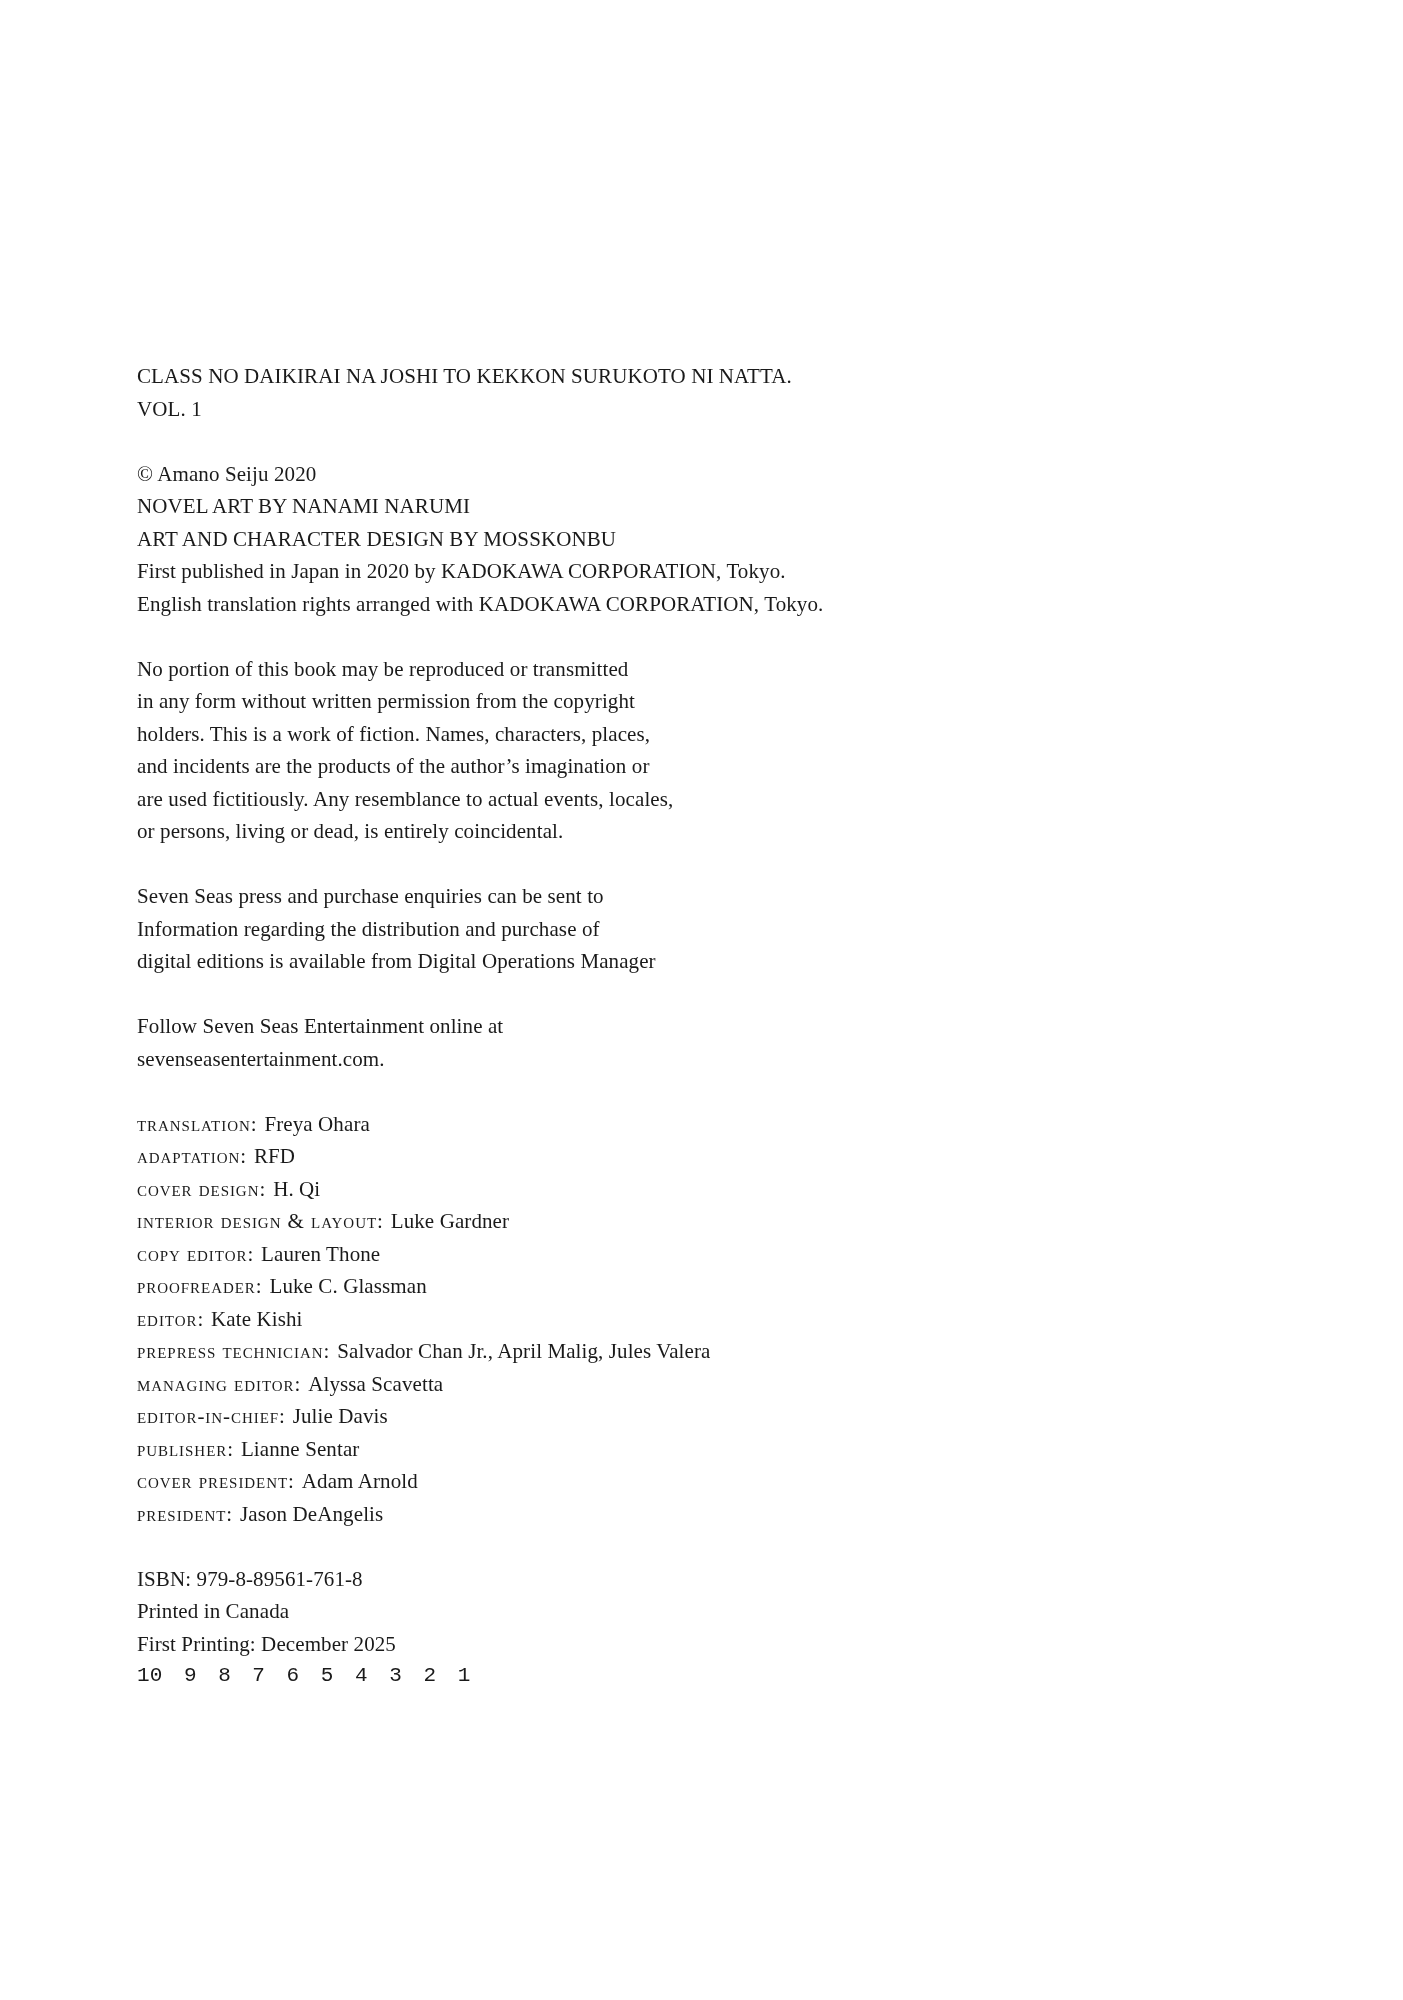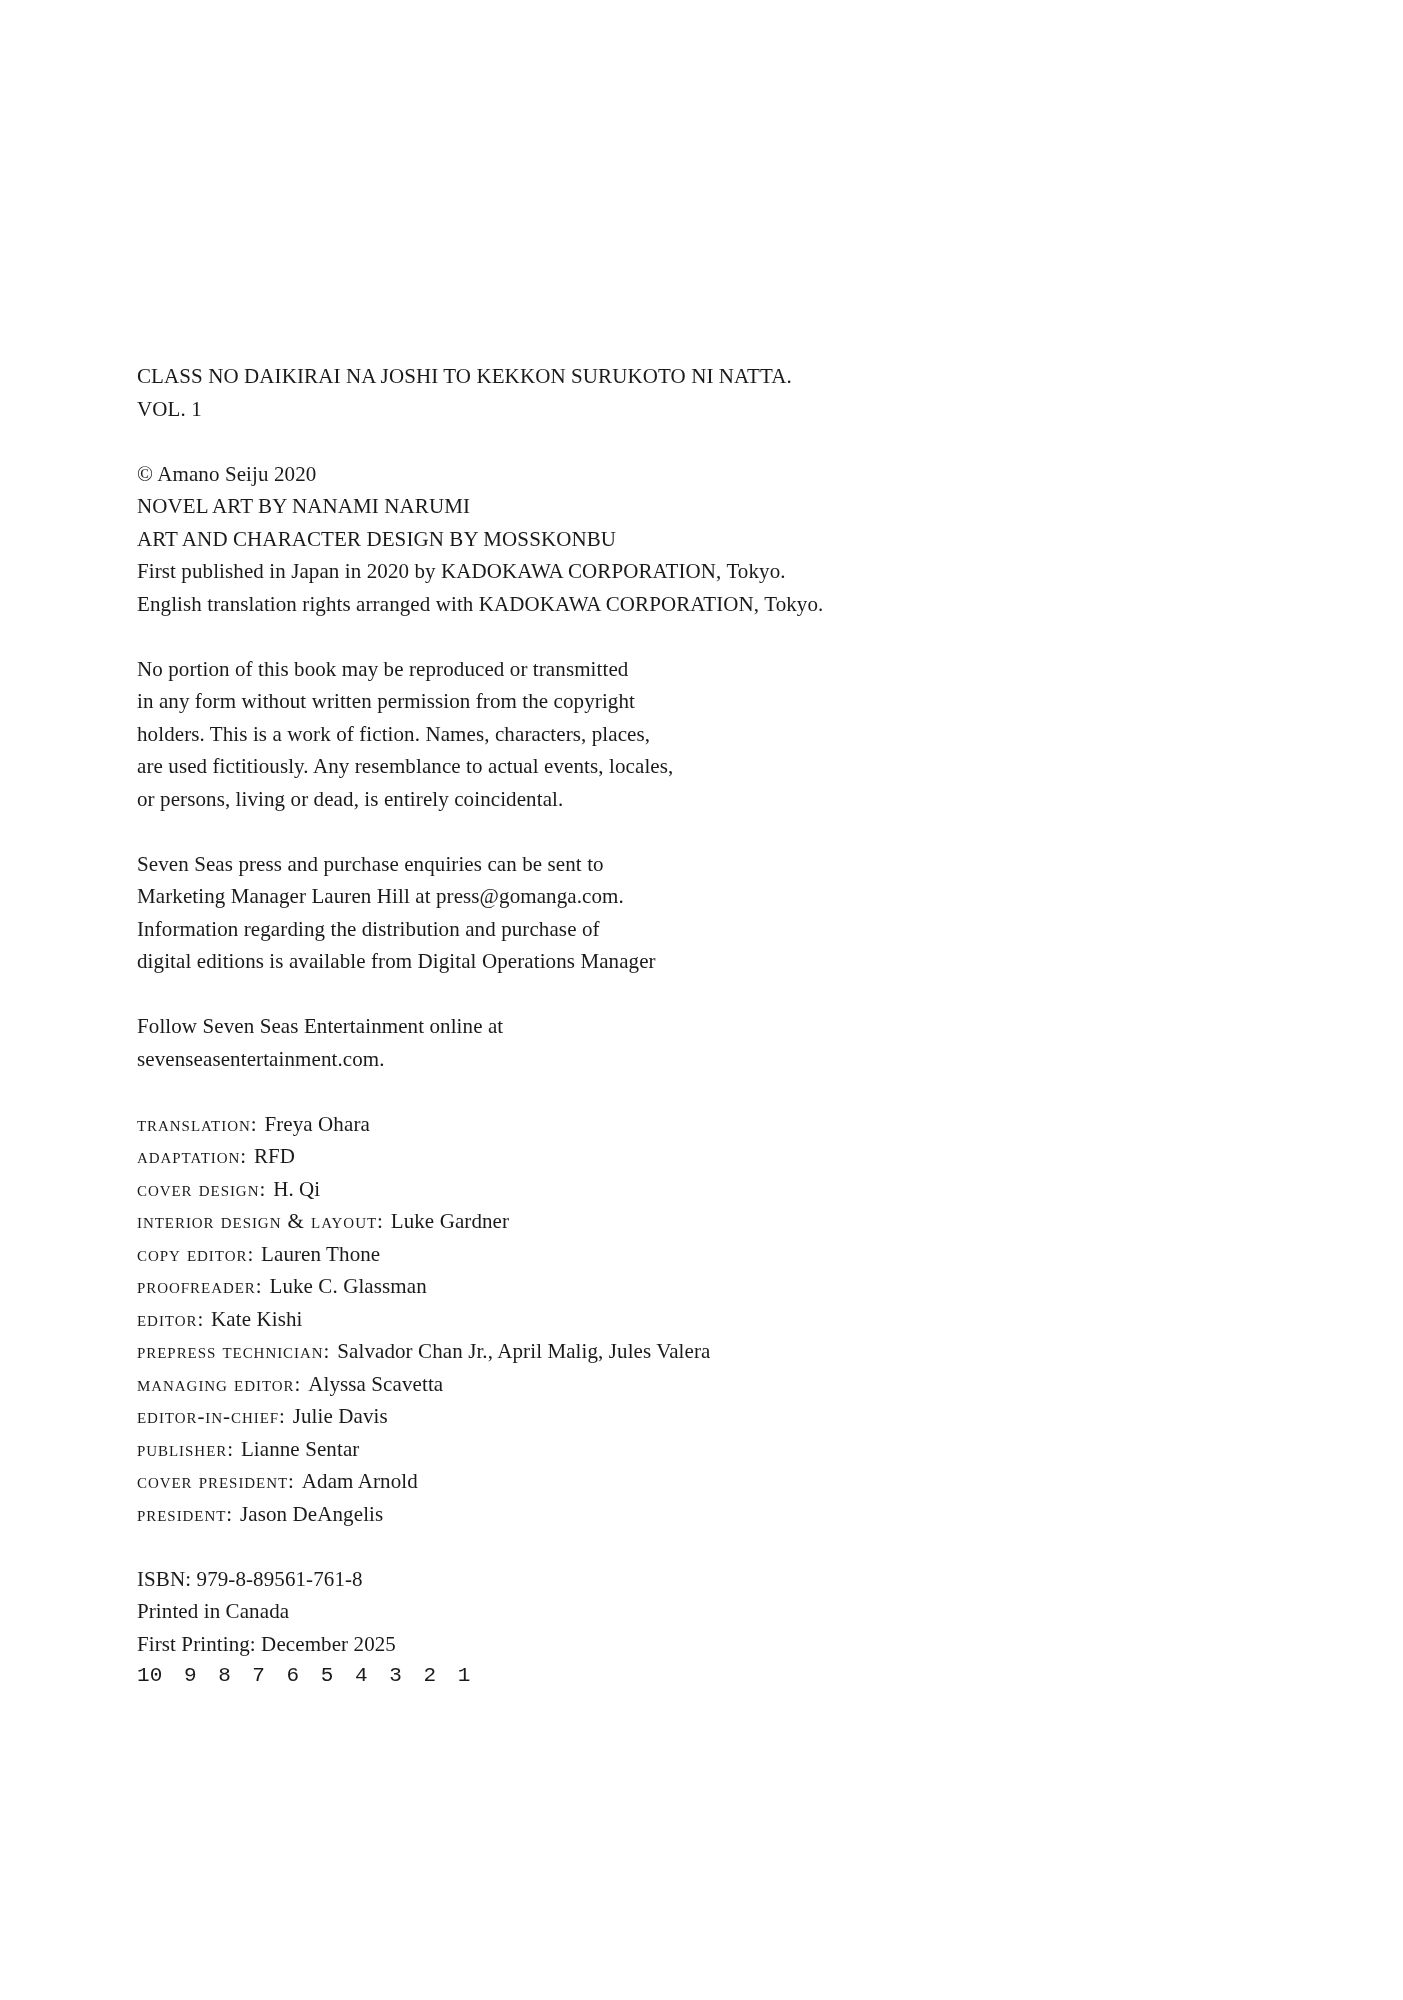--- a/index.html
+++ b/index.html
@@ -56,27 +56,27 @@
     <div class="line">NOVEL ART BY NANAMI NARUMI</div>
     <div class="line">ART AND CHARACTER DESIGN BY MOSSKONBU</div>
     <div class="line">First published in Japan in 2020 by KADOKAWA CORPORATION, Tokyo.</div>
     <div class="line">English translation rights arranged with KADOKAWA CORPORATION, Tokyo.</div>
   </div>
 
   <div class="block">
     <div class="line">No portion of this book may be reproduced or transmitted</div>
     <div class="line">in any form without written permission from the copyright</div>
     <div class="line">holders. This is a work of fiction. Names, characters, places,</div>
+    <div class="line">and incidents are the products of the author’s imagination or</div>
     <div class="line">are used fictitiously. Any resemblance to actual events, locales,</div>
     <div class="line">or persons, living or dead, is entirely coincidental.</div>
   </div>
 
   <div class="block">
     <div class="line">Seven Seas press and purchase enquiries can be sent to</div>
-    <div class="line">Marketing Manager Lauren Hill at press@gomanga.com.</div>
     <div class="line">Information regarding the distribution and purchase of</div>
     <div class="line">digital editions is available from Digital Operations Manager</div>
   </div>
 
 
   <div class="block">
     <div class="line">Follow Seven Seas Entertainment online at</div>
     <div class="line">sevenseasentertainment.com.</div>
   </div>
 

